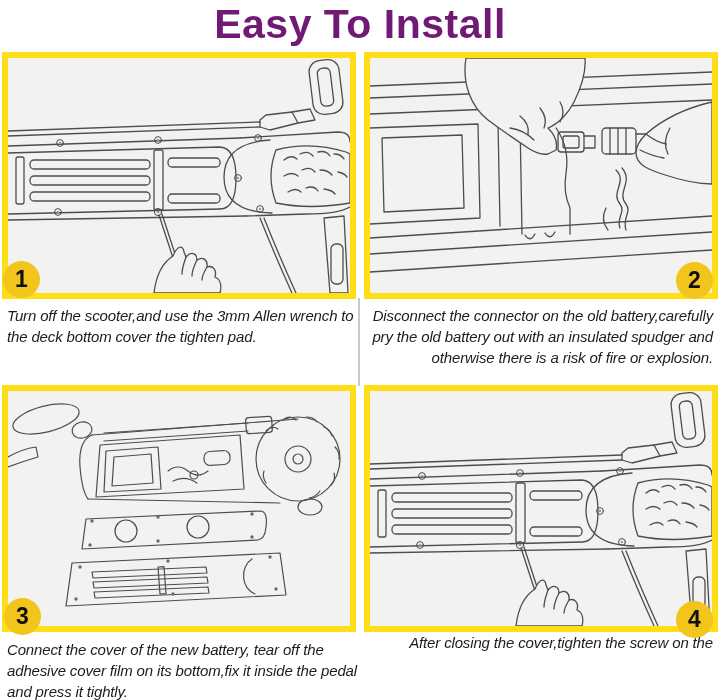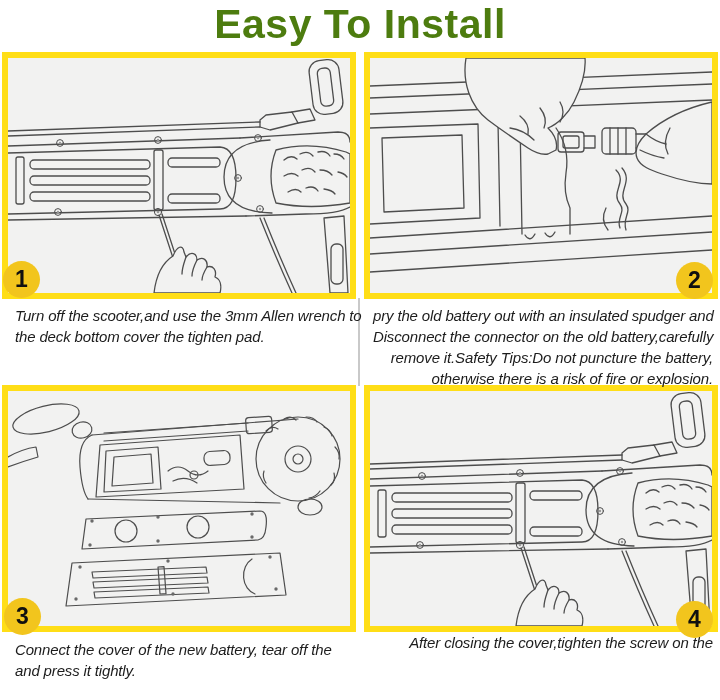--- a/index.html
+++ b/index.html
@@ -1,36 +1,36 @@
 <!DOCTYPE html>
 <html><head>
 <meta charset="utf-8">
 <style>
   html,body{margin:0;padding:0;background:#ffffff;}
   #stage{position:relative;width:720px;height:700px;background:#ffffff;overflow:hidden;
          font-family:"Liberation Sans",sans-serif;}
   #title{position:absolute;left:0;right:0;top:1px;text-align:center;
-         font-weight:bold;font-size:41px;color:#4d7c0f;letter-spacing:0.5px;}
+         font-weight:bold;font-size:41px;color:#701a75;letter-spacing:0.5px;}
   .panel{position:absolute;width:354px;height:247px;box-sizing:border-box;
          border:6px solid #FFDE17;background:#f2f2f1;}
   #panel-1{left:2px;top:52px;}
   #panel-2{left:364px;top:52px;}
   #panel-3{left:2px;top:385px;}
   #panel-4{left:364px;top:385px;}
   .illu{display:block;width:342px;height:235px;}
   .badge{position:absolute;width:37px;height:37px;border-radius:50%;
          background:#F2C51D;color:#101010;font-weight:bold;font-size:23px;
          display:flex;align-items:center;justify-content:center;z-index:5;}
   #badge-1{left:3px;top:261px;}
   #badge-2{left:676px;top:262px;}
   #badge-3{left:4px;top:598px;}
   #badge-4{left:676px;top:601px;}
   .cap{position:absolute;width:348px;font-style:italic;font-size:15px;
        letter-spacing:-0.15px;line-height:1.4;color:#1c1c1c;}
-  .cap div{white-space:nowrap;margin-left:8px;}
+  .cap div{white-space:nowrap;}
   .cap.right{text-align:right;}
   #cap-1{left:7px;top:305px;}
   #cap-2{left:365px;top:305px;}
   #cap-3{left:7px;top:639px;}
   #cap-4{left:365px;top:632px;}
   #cap-divider{position:absolute;left:358px;top:298px;width:2px;height:88px;background:#c9c9c9;}
   .defs{position:absolute;width:0;height:0;overflow:hidden;}
 </style>
 </head>
 <body>
@@ -232,28 +232,28 @@
   <div id="badge-4" class="badge">4</div>
 
   <div id="cap-divider"></div>
 
   <div id="cap-1" class="cap">
     <div>Turn off the scooter,and use the 3mm Allen wrench to</div>
     <div>the deck bottom cover the tighten pad.</div>
   </div>
 
   <div id="cap-2" class="cap right">
+    <div>Disconnect the connector on the old battery,carefully</div>
     <div>pry the old battery out with an insulated spudger and</div>
-    <div>Disconnect the connector on the old battery,carefully</div>
-    <div>remove it.Safety Tips:Do not puncture the battery,</div>
     <div>otherwise there is a risk of fire or explosion.</div>
   </div>
 
   <div id="cap-3" class="cap">
     <div>Connect the cover of the new battery, tear off the</div>
+    <div>adhesive cover film on its bottom,fix it inside the pedal</div>
     <div>and press it tightly.</div>
   </div>
 
   <div id="cap-4" class="cap right">
     <div>After closing the cover,tighten the screw on the</div>
   </div>
 
 </div>
 
 </body></html>

